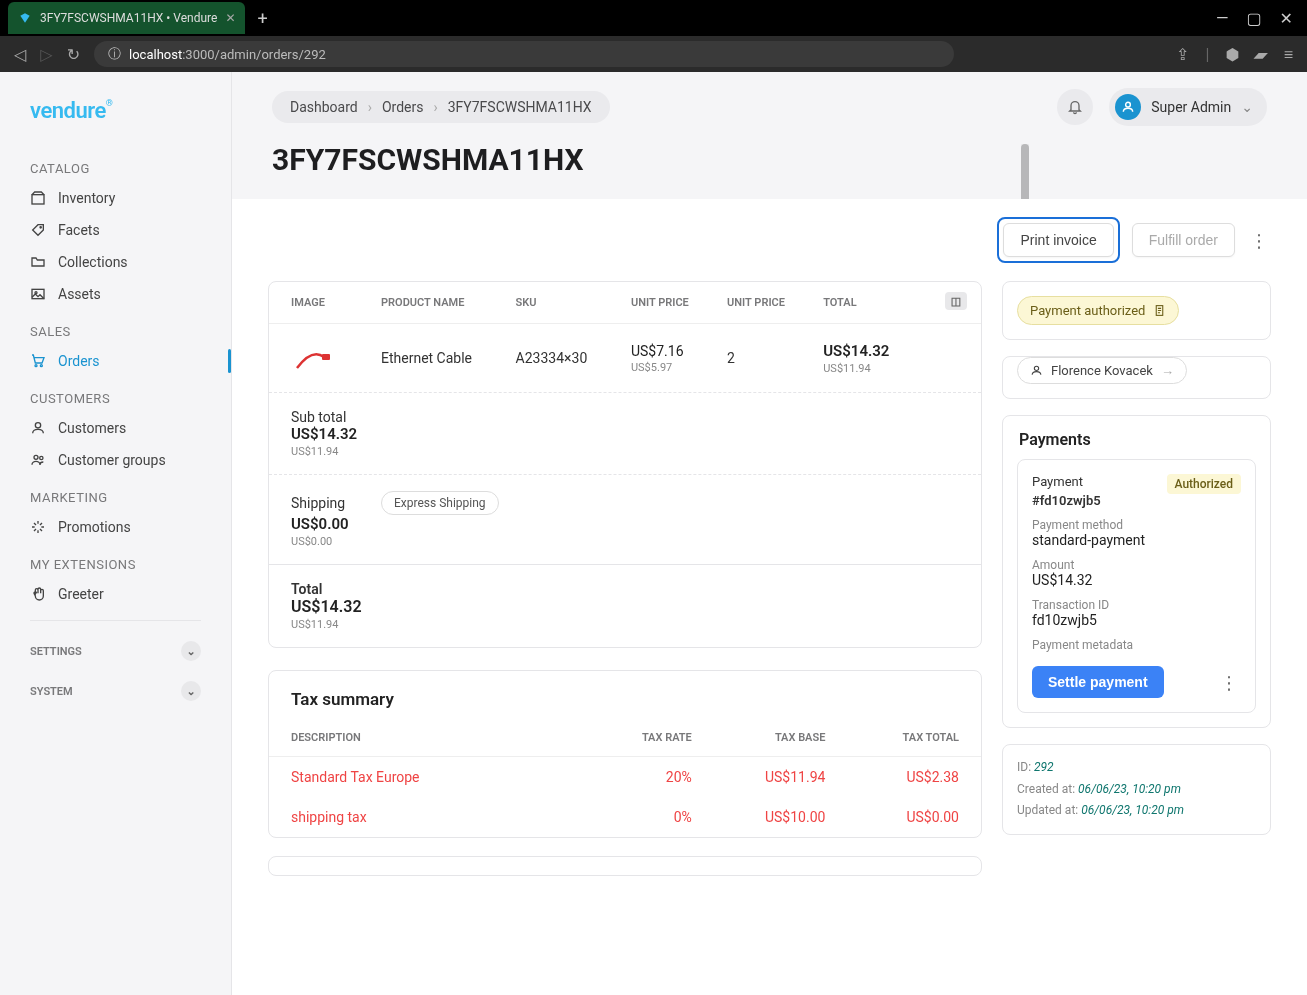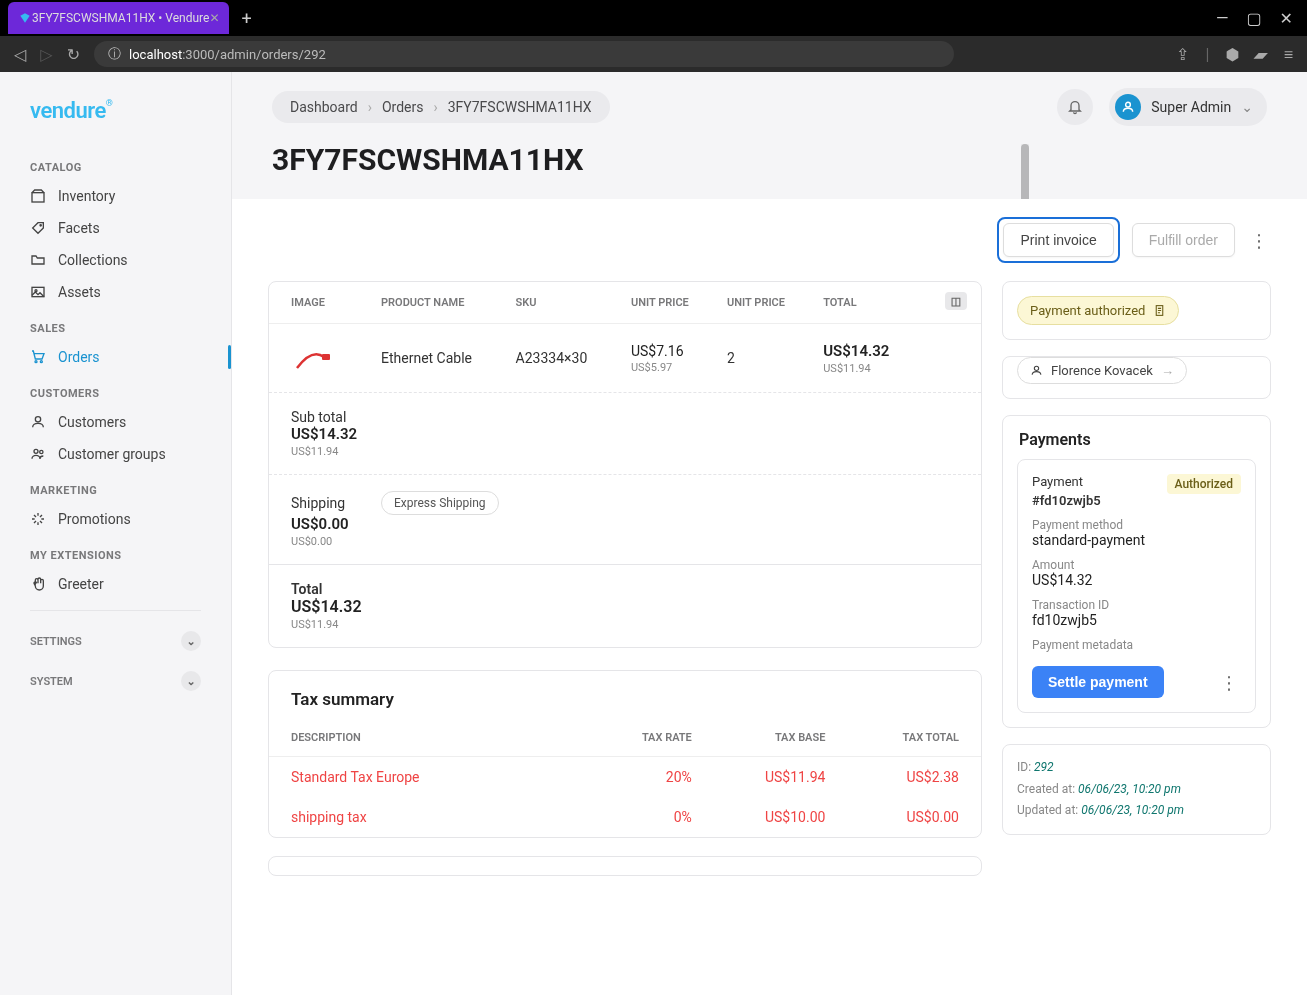--- a/index.html
+++ b/index.html
@@ -1,32 +1,32 @@
 <!DOCTYPE html>
 <html><head>
 <meta charset="utf-8">
 <style>
 * { box-sizing: border-box; margin: 0; padding: 0; }
 body { font-family: -apple-system, BlinkMacSystemFont, "Segoe UI", Roboto, sans-serif; background: #0a0a0a; overflow: hidden; }
 .browser-chrome { background: #0a0a0a; height: 72px; display: flex; flex-direction: column; }
 .tabbar { height: 36px; display: flex; align-items: center; background: #000; padding-left: 8px; }
-.tab { background: #6d28d9; height: 32px; color: #ddd; display: flex; align-items: center; padding: 0 10px; border-radius: 6px 6px 0 0; font-size: 12px; min-width: 200px; }
+.tab { background: #14532d; height: 32px; color: #ddd; display: flex; align-items: center; padding: 0 10px; border-radius: 6px 6px 0 0; font-size: 12px; gap: 8px; min-width: 200px; }
 .tab .fav { width: 14px; height: 14px; color: #36baf0; }
 .tab .close { color: #aaa; cursor: pointer; }
 .newtab { color: #ccc; font-size: 18px; padding: 0 12px; cursor: pointer; }
 .winctrl { margin-left: auto; display: flex; gap: 18px; color: #ccc; padding-right: 14px; font-size: 16px; }
 .addr { height: 36px; background: #2b2b2b; display: flex; align-items: center; padding: 0 14px; gap: 14px; color: #aaa; }
 .addr .urlbox { background: #3a3a3a; flex: 1; height: 26px; border-radius: 13px; display: flex; align-items: center; padding: 0 14px; font-size: 13px; color: #bbb; gap: 8px; max-width: 860px; }
 .addr .urlbox .host { color: #fff; }
 .addr .right { margin-left: auto; display: flex; gap: 16px; align-items: center; color: #aaa; }
 .viewport { position: absolute; top: 72px; left: 0; right: 0; bottom: 0; background: #f5f5f7; display: flex; }
 .sidebar { width: 232px; background: #f5f5f7; border-right: 1px solid #e5e5e8; display: flex; flex-direction: column; padding: 18px 0; overflow-y: auto; }
 .logo { padding: 8px 30px 24px 30px; }
 .logo-text { color: #36baf0; font-size: 22px; font-weight: 600; letter-spacing: -0.5px; }
-.section { padding: 14px 30px 6px 30px; font-size: 11px; font-weight: 700; color: #78787a; letter-spacing: 0.5px; }
+.section { padding: 14px 30px 6px 30px; font-size: 13px; font-weight: 400; color: #78787a; letter-spacing: 0.5px; }
 .nav-item { display: flex; align-items: center; gap: 12px; padding: 8px 30px; color: #444; font-size: 14px; cursor: pointer; position: relative; }
 .nav-item.active { color: #1a93d0; }
 .nav-item.active::after { content: ""; position: absolute; right: 0; top: 4px; bottom: 4px; width: 3px; background: #1a93d0; border-radius: 2px; }
 .nav-item svg { width: 16px; height: 16px; }
 .sidebar-scroll { position: absolute; right: 278px; top: 72px; width: 8px; bottom: 0; background: rgba(0,0,0,0.04); }
 .sidebar-scroll .thumb { width: 8px; background: rgba(0,0,0,0.22); border-radius: 4px; }
 .collapse-item { display: flex; align-items: center; justify-content: space-between; padding: 10px 30px; color: #78787a; font-size: 11px; font-weight: 600; cursor: pointer; }
 .collapse-item .chev { width: 20px; height: 20px; background: #e8e8ea; border-radius: 50%; display: flex; align-items: center; justify-content: center; color: #666; }
 .divline { border: none; border-top: 1px solid #e5e5e8; margin: 10px 30px; }
 .main { flex: 1; display: flex; flex-direction: column; overflow: hidden; }

